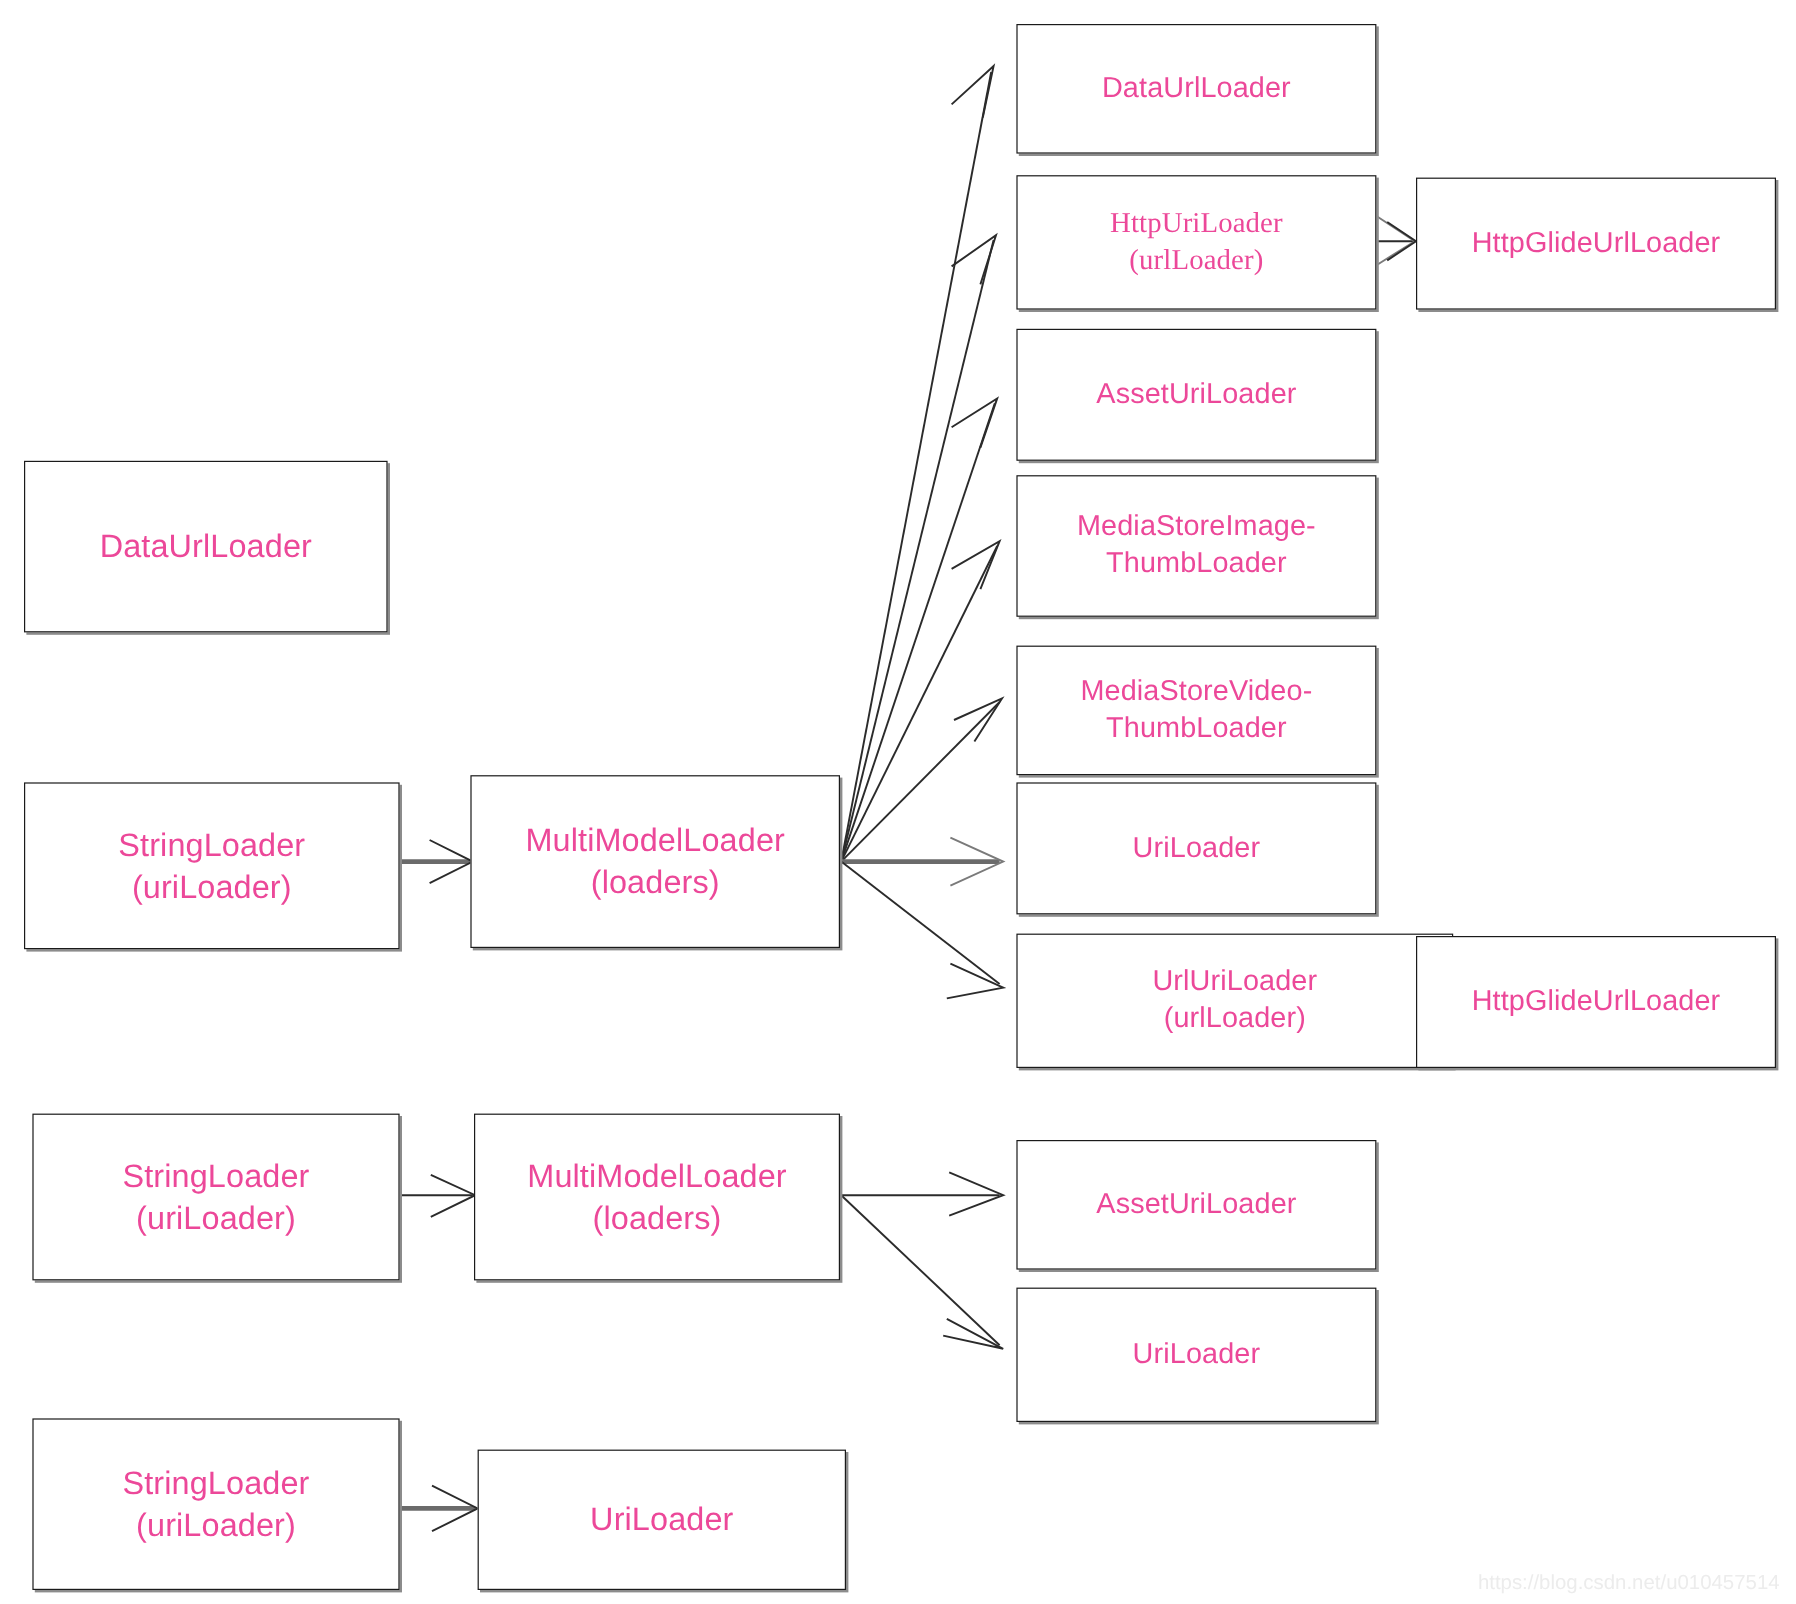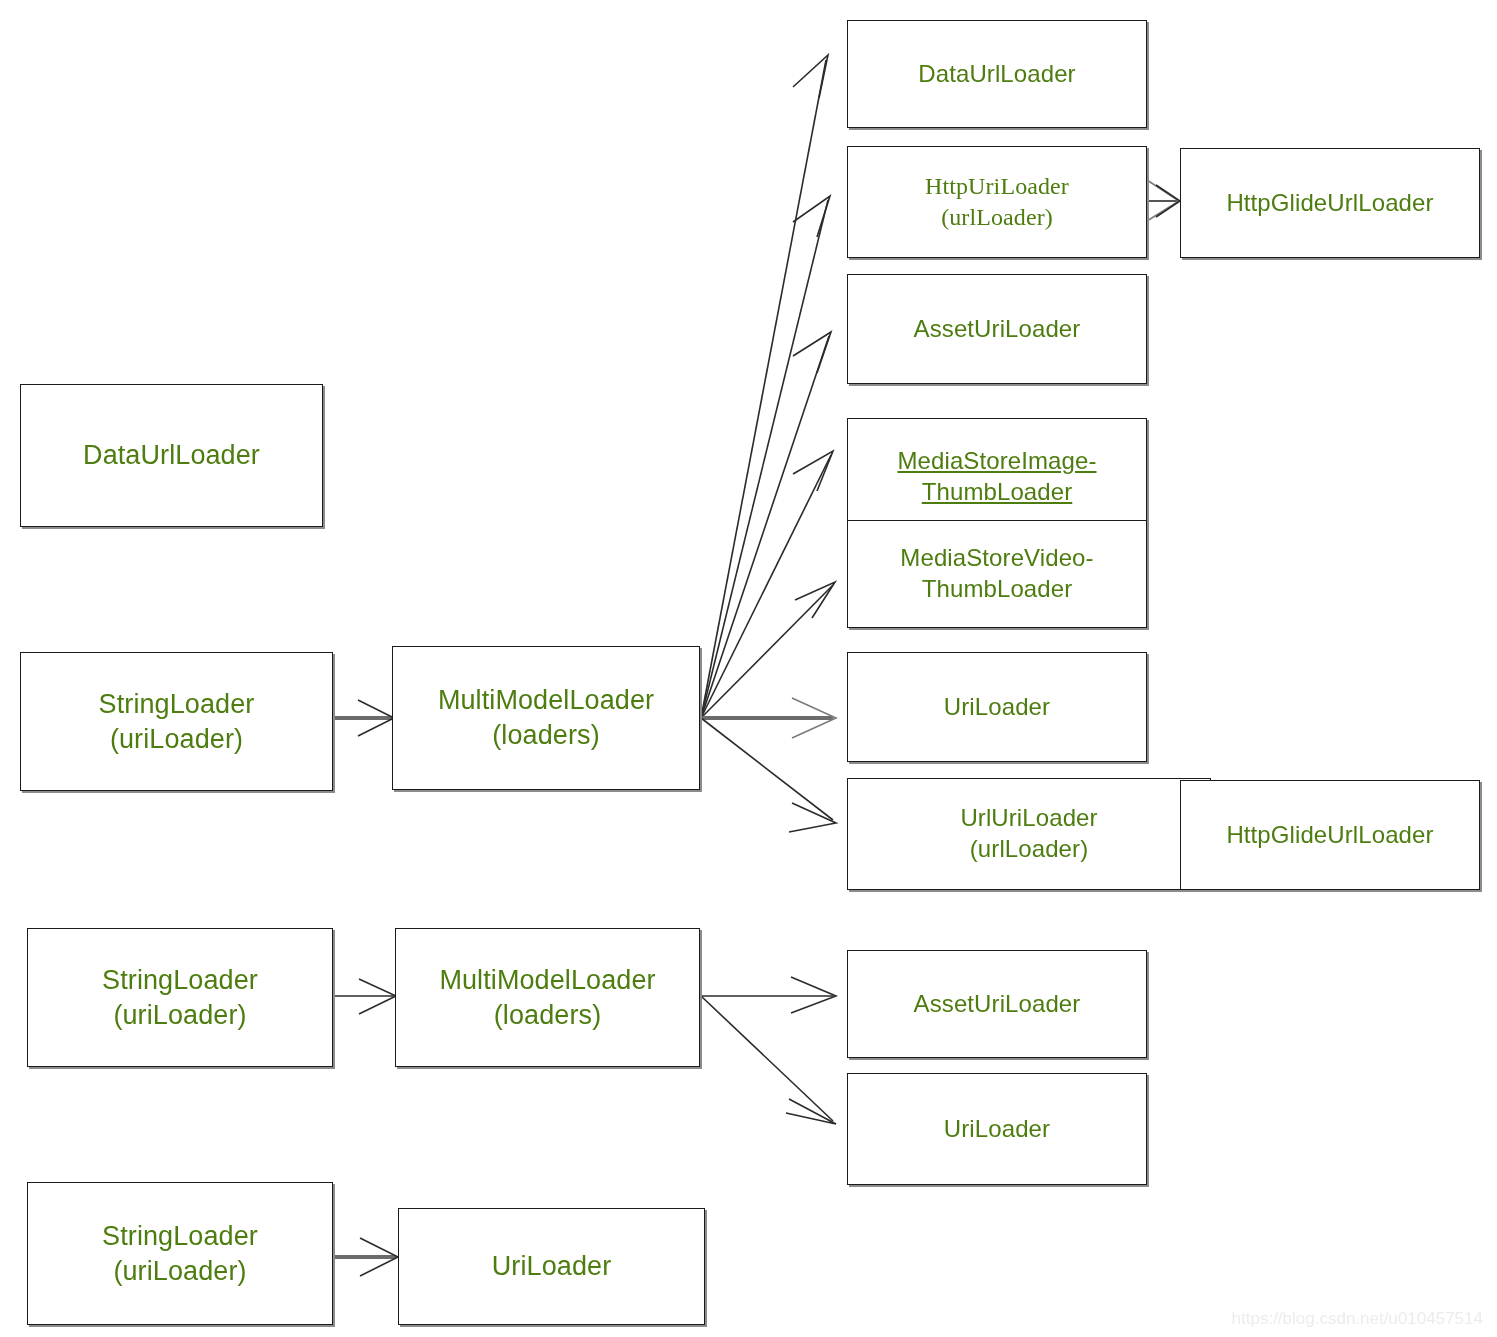--- a/index.html
+++ b/index.html
@@ -19,21 +19,21 @@
   .node {
     position: absolute;
     box-sizing: border-box;
     background: #ffffff;
     border: 1px solid #1a1a1a;
     box-shadow: 2px 2px 0 0 #8c8c8c;
     display: flex;
     align-items: center;
     justify-content: center;
     text-align: center;
-    color: #4d7c0f;
+    color: #ec4899;
     line-height: 1.28;
     letter-spacing: 0.1px;
     white-space: pre-line;
   }
   .node-label {
     display: block;
     padding: 0 6px;
     white-space: pre-line;
   }
   .fs-lg { font-size: 27px; }
@@ -173,26 +173,26 @@
   </div>
 
   <div class="node fs-md" style="left:1180px; top:148px; width:300px; height:110px;">
     <span class="node-label">HttpGlideUrlLoader</span>
   </div>
 
   <div class="node fs-md" style="left:847px; top:274px; width:300px; height:110px;">
     <span class="node-label">AssetUriLoader</span>
   </div>
 
-  <div class="node fs-md" style="left:847px; top:418px; width:300px; height:118px;text-decoration:underline;">
+  <div class="node fs-md" style="left:847px; top:396px; width:300px; height:118px;">
     <span class="node-label">MediaStoreImage-
 ThumbLoader</span>
   </div>
 
-  <div class="node fs-md" style="left:847px; top:520px; width:300px; height:108px;">
+  <div class="node fs-md" style="left:847px; top:538px; width:300px; height:108px;">
     <span class="node-label">MediaStoreVideo-
 ThumbLoader</span>
   </div>
 
   <div class="node fs-md" style="left:847px; top:652px; width:300px; height:110px;">
     <span class="node-label">UriLoader</span>
   </div>
 
   <div class="node fs-md" style="left:847px; top:778px; width:364px; height:112px;">
     <span class="node-label">UrlUriLoader

